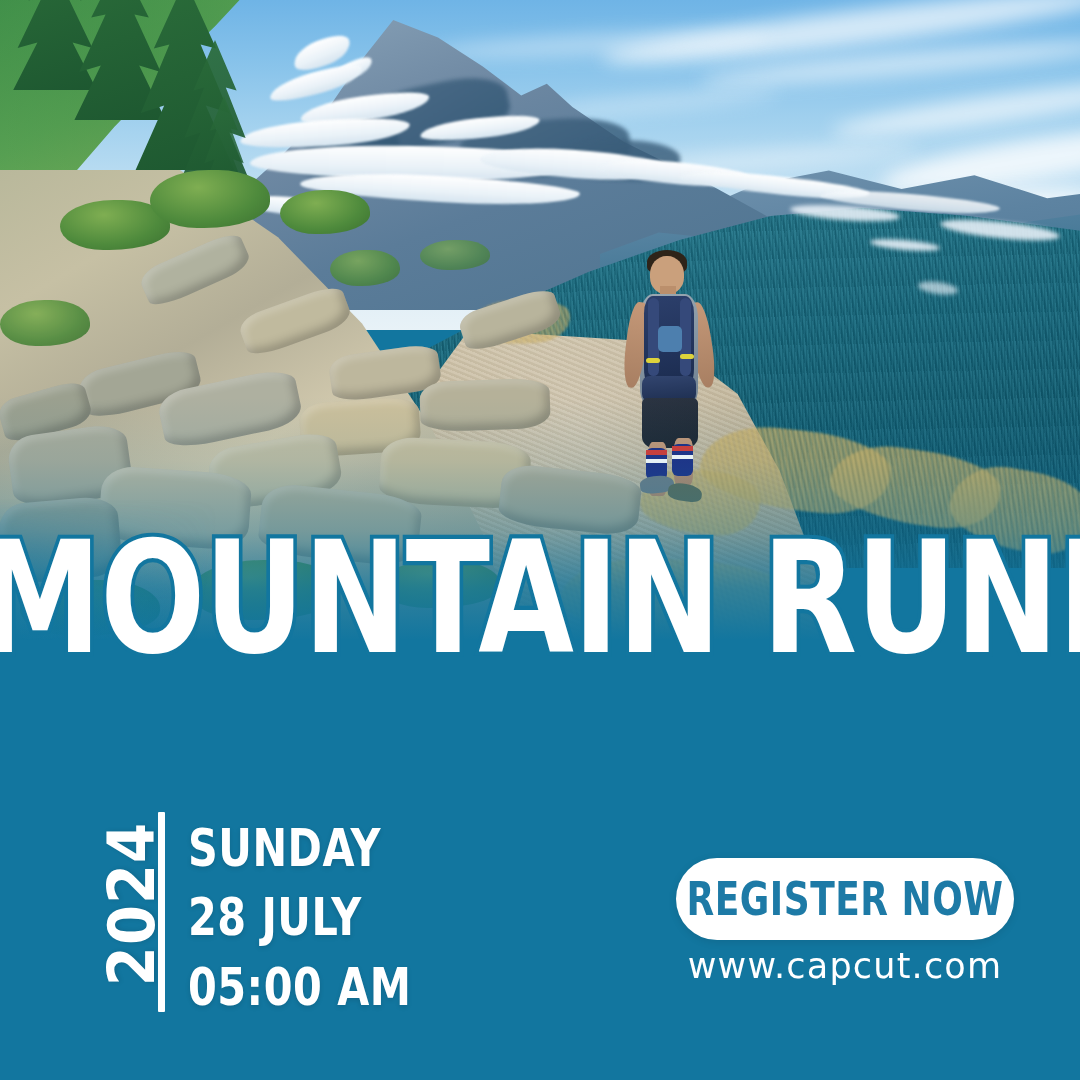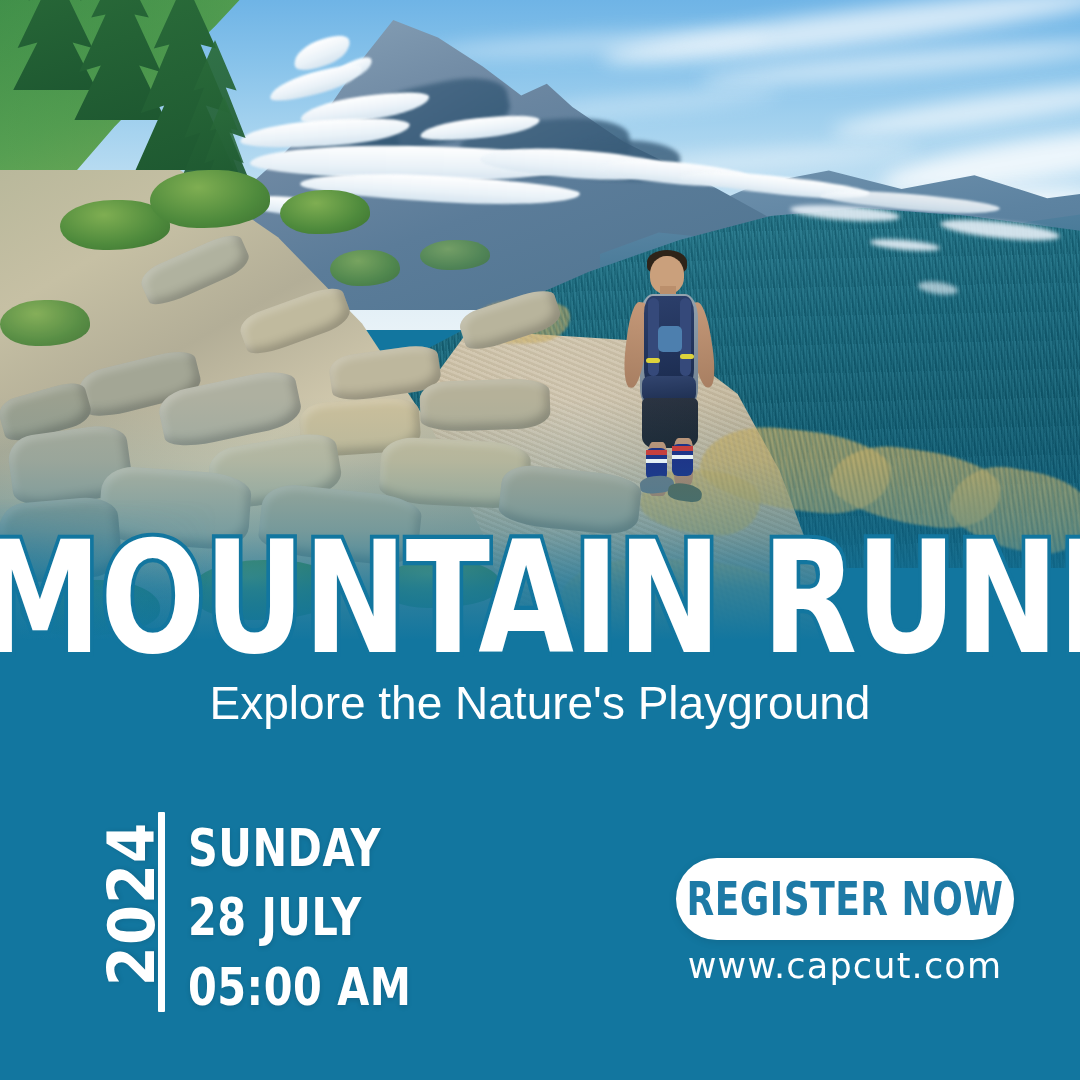--- a/index.html
+++ b/index.html
@@ -489,21 +489,20 @@
       <div class="rn-shoeL"></div>
       <div class="rn-shoeR"></div>
     </div>
 
     <div class="photo-fade"></div>
     <div class="photo-fade-left"></div>
   </div>
 
   <div id="title">MOUNTAIN RUNNING</div>
 
-  <div id="subtitle">Explore the Nature's Playground</div>
 
   <div id="datetime">
     <div id="year">2024</div>
     <div id="divider"></div>
     <div id="when">
       <div>SUNDAY</div>
       <div>28 JULY</div>
       <div>05:00 AM</div>
     </div>
   </div>

